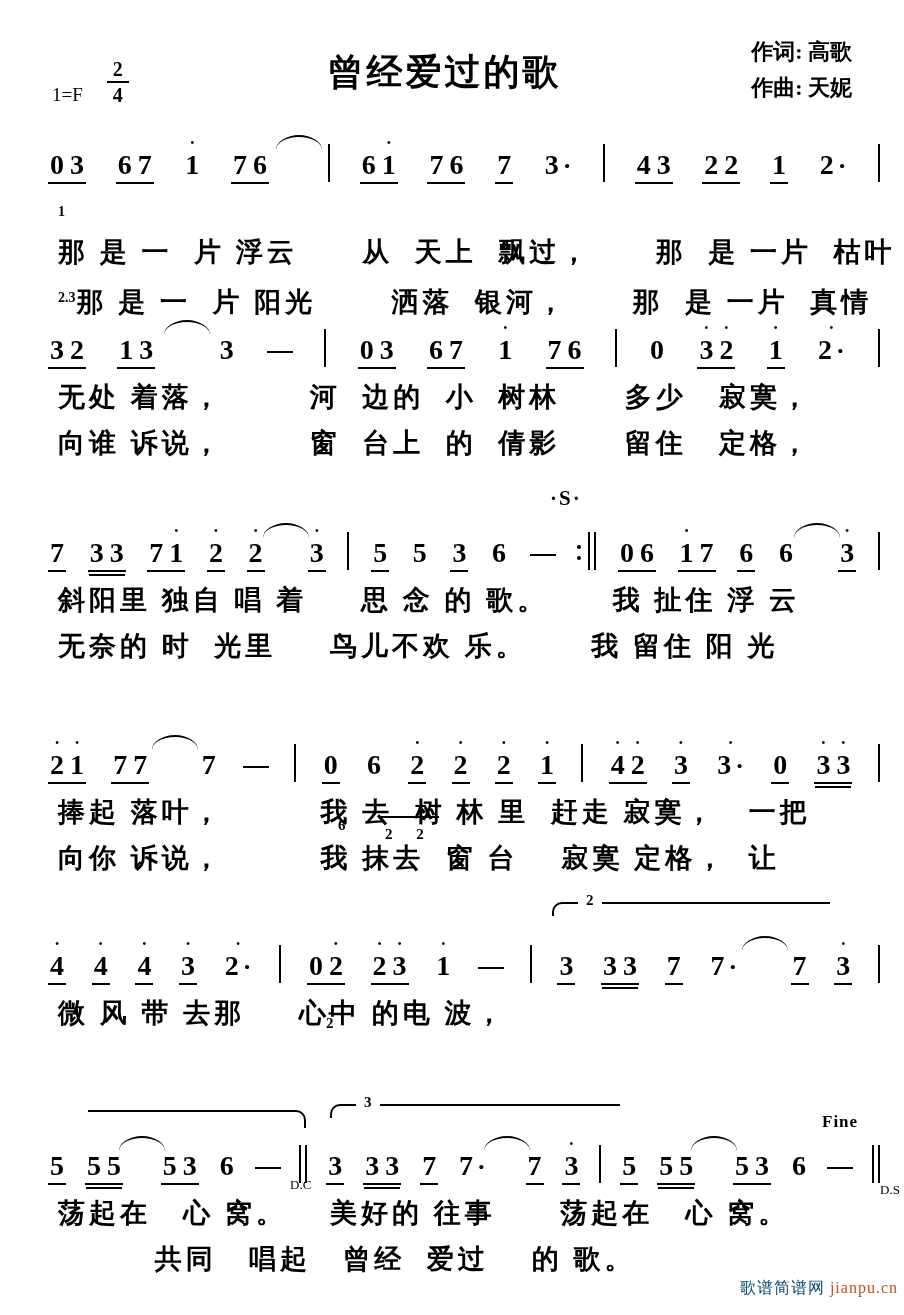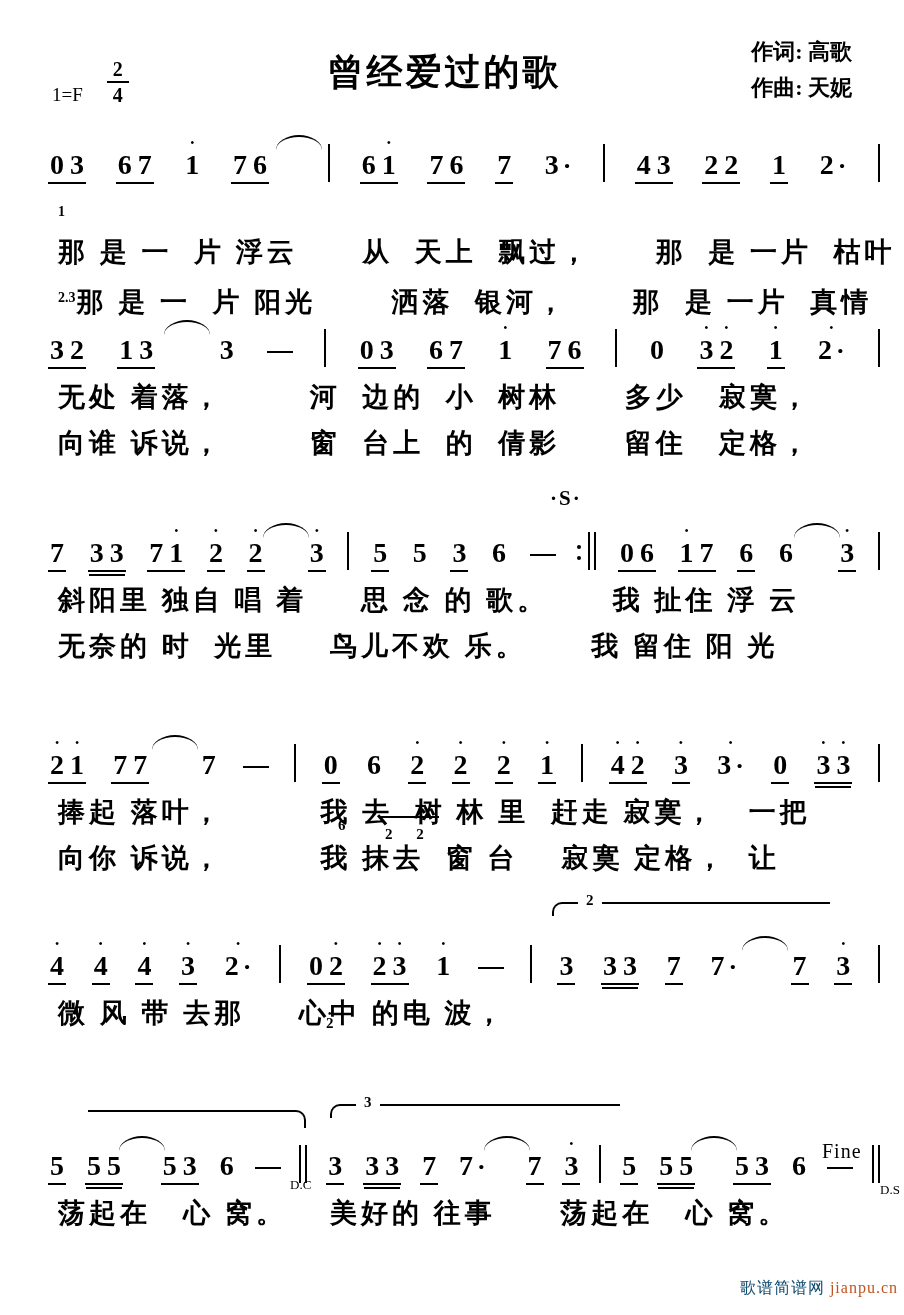--- a/index.html
+++ b/index.html
@@ -40,21 +40,21 @@
         border-radius:50% 50% 0 0/100% 100% 0 0;margin:0 -23px 34px;z-index:2;
         align-self:flex-end;position:relative;}
   .lyrics{margin-top:10px;padding-left:20px;}
   .lyr{font-size:27px;line-height:36px;font-weight:bold;letter-spacing:4px;}
   .lyr+.lyr{margin-top:10px;}
   .lyrtext{white-space:pre;}
   .verse{font-size:14px;vertical-align:9px;letter-spacing:0;margin-right:1px;font-weight:bold;}
 
   
   .segno{position:absolute;left:550px;top:486px;font-size:21px;font-weight:bold;letter-spacing:2px;}
-  .fine{position:absolute;left:822px;top:1140px;font-size:20px;letter-spacing:1px;}
+  .fine{position:absolute;left:822px;top:1112px;font-size:17px;letter-spacing:1px;font-weight:bold;}
   .dc{position:absolute;left:290px;top:1177px;font-size:13px;}
   .ds{position:absolute;left:880px;top:1182px;font-size:13px;}
   .volta{position:absolute;display:flex;align-items:flex-start;}
   .vhook{width:24px;height:12px;border-top:2px solid #000;border-left:2px solid #000;
          border-top-left-radius:10px;}
   .vlabel{font-size:15px;font-weight:bold;margin:-10px 8px 0 8px;}
   .vline{height:2px;background:#000;margin-top:0;}
   .contline{position:absolute;left:88px;top:1110px;width:216px;height:16px;
             border-top:2px solid #000;border-right:2px solid #000;border-top-right-radius:10px;}
   .altnote{position:absolute;font-size:15px;font-weight:bold;line-height:16px;}
@@ -990,20 +990,21 @@
           </span>
         </span>
         <span class="dash"></span>
         <span class="dbar">
           <span class="bar"></span>
           <span class="bar"></span>
         </span>
       </div>
       <div class="lyrics">
         <div class="lyr"><span class="lyrtext">荡起在   心 窝。    美好的 往事      荡起在   心 窝。</span></div>
+        <div class="lyr"><span class="lyrtext">         共同   唱起   曾经  爱过    的 歌。</span></div>
       </div>
     </div>
 
   <div class="segno">·S·</div>
   <div class="fine">Fine</div>
   <div class="dc">D.C</div>
   <div class="ds">D.S</div>
 
   <div class="volta" style="left:552px;top:902px;">
     <span class="vhook"></span>

